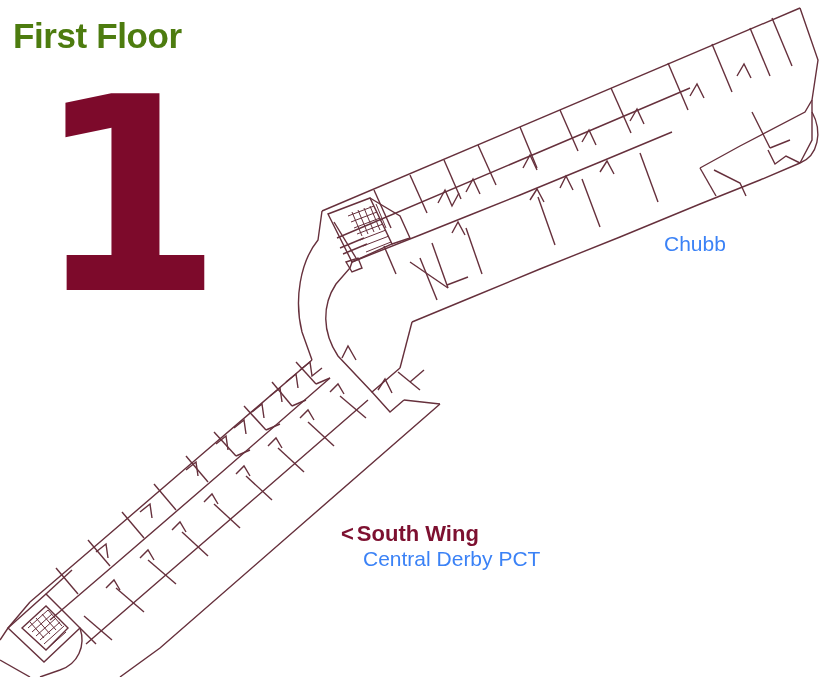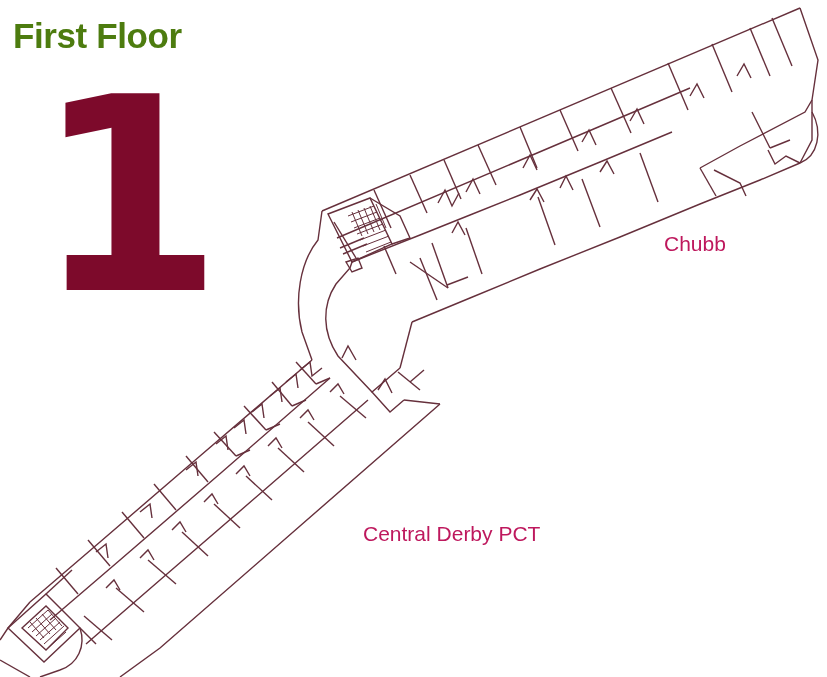--- a/index.html
+++ b/index.html
@@ -63,21 +63,21 @@
   .wing-label .wing-name {
     font-size: 22px;
     font-weight: bold;
     color: #7D1030;
     line-height: 1.12;
     display: block;
   }
   .wing-label .wing-sub {
     font-size: 21px;
     font-weight: normal;
-    color: #be185d;
+    color: #3b82f6;
     line-height: 1.15;
     display: block;
   }
   .wing-label .chevron {
     font-weight: bold;
     color: #7D1030;
     margin-right: 3px;
   }
   #label-north {
     left: 642px;
@@ -275,16 +275,17 @@
       <path d="M 60 670 L 40 677"></path>
 
     </g>
   </svg>
 
   <div id="label-north" class="wing-label">
     <span class="wing-sub">Chubb</span>
   </div>
 
   <div id="label-south" class="wing-label">
+    <span class="wing-name"><span class="chevron">&lt;</span><span>South Wing</span></span>
     <span class="wing-sub">Central Derby PCT</span>
   </div>
 
 </div>
 
 </body></html>

